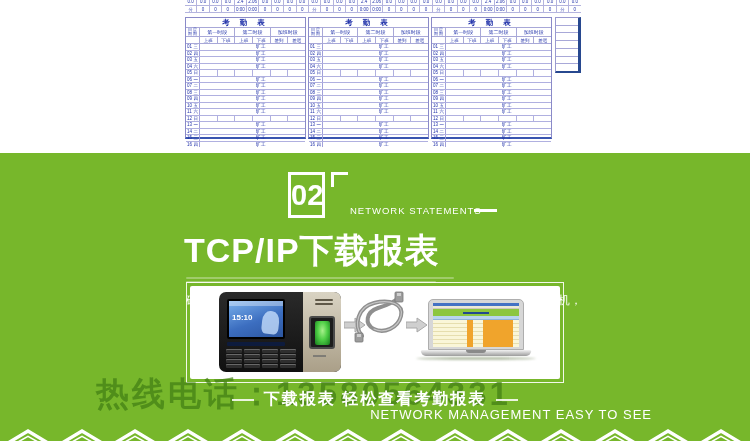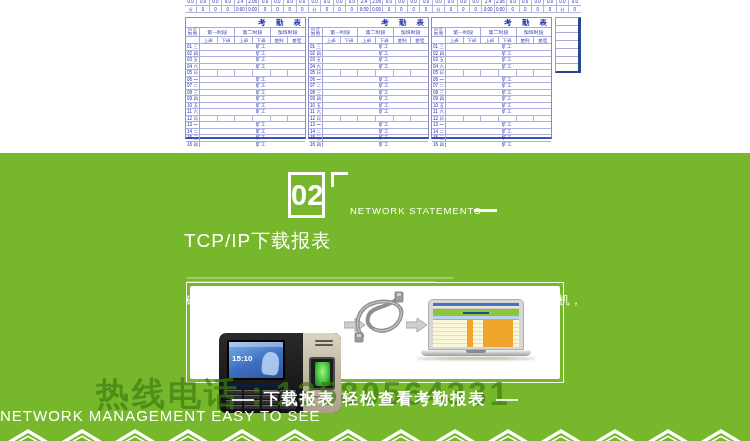--- a/index.html
+++ b/index.html
@@ -11,21 +11,21 @@
   .summary-strip{position:absolute;left:185px;top:0;width:396px;}
   .s-row{display:flex;overflow:hidden;background:#fff;}
   .s-row.a{height:6px;}
   .s-row.b{height:7px;}
   .s-cell{flex:0 0 12.4px;border-right:1px solid #b4b4de;border-bottom:1px solid #b4b4de;
           font-size:4.5px;line-height:7px;color:var(--table-ink);text-align:center;overflow:hidden;}
   .s-row.a .s-cell{line-height:11px;margin-top:-4px;height:10px;}
 
   .att-table{position:absolute;top:17px;width:121px;height:122px;background:#fff;
              border:1px solid #8a8ac8;border-bottom:2px solid #3a55b0;display:flex;flex-direction:column;}
-  .t-title{height:10px;line-height:10px;text-align:right;font-size:7.5px;font-weight:bold;
+  .t-title{height:10px;line-height:10px;text-align:center;font-size:7.5px;font-weight:bold;
            letter-spacing:4px;color:var(--table-ink);border-bottom:1px solid #a8a8d8;}
   .t-head{display:flex;height:9px;border-bottom:1px solid #a8a8d8;}
   .t-datehead{flex:0 0 14px;border-right:1px solid #a8a8d8;display:flex;flex-direction:column;
               justify-content:center;font-size:4px;line-height:4.5px;color:var(--table-ink);text-align:center;}
   .t-period{flex:1;border-right:1px solid #a8a8d8;font-size:5px;line-height:9px;text-align:center;
             color:var(--table-ink);overflow:hidden;}
   .t-period:last-child{border-right:none;}
   .t-sub{display:flex;height:7px;border-bottom:1px solid #a8a8d8;}
   .t-sub .dc{flex:0 0 14px;border-right:1px solid #a8a8d8;}
   .t-subcell{flex:1;border-right:1px solid #a8a8d8;font-size:4.5px;line-height:7px;text-align:center;
@@ -51,33 +51,33 @@
   .green-section{position:absolute;left:0;top:153px;width:750px;height:288px;background:var(--brand-green);}
 
   .badge{position:absolute;left:288px;top:172px;width:37px;height:46px;border:3px solid #fff;
          color:#fff;font-size:29px;font-weight:bold;text-align:center;line-height:41px;}
   .bracket-tl{position:absolute;left:331px;top:172px;width:17px;height:15px;
               border-left:3px solid #fff;border-top:3px solid #fff;}
   .accent-br{position:absolute;left:474px;top:209px;width:23px;height:3px;background:#fff;}
   .sec-title{position:absolute;left:350px;top:175px;color:#fff;font-size:27px;font-weight:bold;letter-spacing:3px;white-space:nowrap;}
   .sec-sub{position:absolute;left:350px;top:205px;width:122px;text-align:right;color:#fff;font-size:9.5px;letter-spacing:1px;white-space:nowrap;}
 
-  .tcp-title{position:absolute;left:184px;top:228px;color:#fff;font-size:19px;font-weight:normal;letter-spacing:1px;white-space:nowrap;}
+  .tcp-title{position:absolute;left:184px;top:228px;color:#fff;font-size:34px;font-weight:bold;letter-spacing:1px;white-space:nowrap;}
   .tcp-line{position:absolute;left:186px;color:#fff;font-size:11.5px;letter-spacing:.5px;white-space:nowrap;margin-top:40px;}
   .tcp-line.l1{top:253px;}
   .tcp-line.l2{top:266px;}
   .faint{position:absolute;height:2px;background:rgba(255,255,255,.30);border-radius:1px;}
   .faint.f1{left:186px;top:277px;width:268px;}
   .faint.f2{left:186px;top:281px;width:250px;}
 
   .product-outline{position:absolute;left:186px;top:282px;width:378px;height:101px;border:1px solid rgba(255,255,255,.9);}
   .product-box{position:absolute;left:190px;top:286px;width:370px;height:93px;background:#fff;border-radius:2px;}
 
   
-  .device{position:absolute;left:219px;top:292px;width:122px;height:80px;margin-top:41px;}
+  .device{position:absolute;left:219px;top:292px;width:122px;height:80px;}
   .dev-body{position:absolute;left:0;top:0;width:122px;height:80px;border-radius:7px;background:linear-gradient(#2a2a2a,#101010);}
   .dev-side{position:absolute;left:84px;top:0;width:38px;height:80px;border-radius:0 7px 7px 0;background:linear-gradient(180deg,#d9d3c3,#ac a 390);background:linear-gradient(180deg,#d9d3c3,#aa9f88);}
   .dev-spk{position:absolute;left:96px;top:7px;width:18px;height:2px;background:#5f5848;border-radius:1px;}
   .dev-spk.s2{top:11px;}
   .dev-scan{position:absolute;left:90px;top:24px;width:26px;height:33px;background:#1c1c1c;border:2px solid #4a4a4a;border-radius:3px;display:flex;align-items:center;justify-content:center;}
   .dev-scan i{width:15px;height:24px;border-radius:2px;background:radial-gradient(ellipse at 50% 40%,#a8f08c 0%,var(--device-glow) 45%,#157a1c 100%);}
   .dev-brand{position:absolute;left:94px;top:63px;width:13px;height:2px;background:#6a6a6a;opacity:.7;}
   .dev-screen{position:absolute;left:8px;top:7px;width:58px;height:40px;border:2px solid #000;border-radius:2px;
               background:linear-gradient(160deg,#79b0ec 0%,var(--screen-blue) 55%,#2c56a0 100%);overflow:hidden;}
   .dev-screen .bar{position:absolute;left:0;top:0;width:100%;height:5px;background:rgba(255,255,255,.35);}
@@ -110,21 +110,21 @@
   .lap-base{position:absolute;left:0;top:51px;width:110px;height:6px;background:linear-gradient(#f2f2f2,#9c9c9c);border-radius:2px 2px 8px 8px;}
   .lap-notch{position:absolute;left:45px;top:51px;width:20px;height:2.5px;background:#8a8a8a;border-radius:0 0 3px 3px;}
   .lap-shadow{position:absolute;left:-5px;top:58px;width:120px;height:3px;background:rgba(45,75,12,.35);border-radius:50%;filter:blur(1px);}
 
   
   .watermark{position:absolute;left:96px;top:372px;font-size:33px;font-weight:bold;letter-spacing:3px;
              color:var(--watermark-green);opacity:.68;white-space:nowrap;z-index:1;}
   .foot-1{position:absolute;left:0;top:389px;width:750px;display:flex;justify-content:center;align-items:center;gap:10px;z-index:2;}
   .foot-1 .dash{width:22px;height:2px;background:rgba(255,255,255,.85);}
   .foot-1 .txt{color:#fff;font-size:16px;font-weight:bold;letter-spacing:2px;white-space:nowrap;}
-  .foot-2{position:absolute;left:0;top:407px;width:652px;text-align:left;color:#fff;font-size:15px;letter-spacing:1px;z-index:2;}
+  .foot-2{position:absolute;left:0;top:407px;width:652px;text-align:right;color:#fff;font-size:13px;letter-spacing:1px;z-index:2;}
 
   .chevrons{position:absolute;left:0;top:427px;width:750px;height:14px;overflow:hidden;z-index:2;}
   .chevrons svg{position:absolute;top:0;}
 </style>
 </head>
 <body>
 
 <div id="stage">
 
   <div class="summary-strip">

